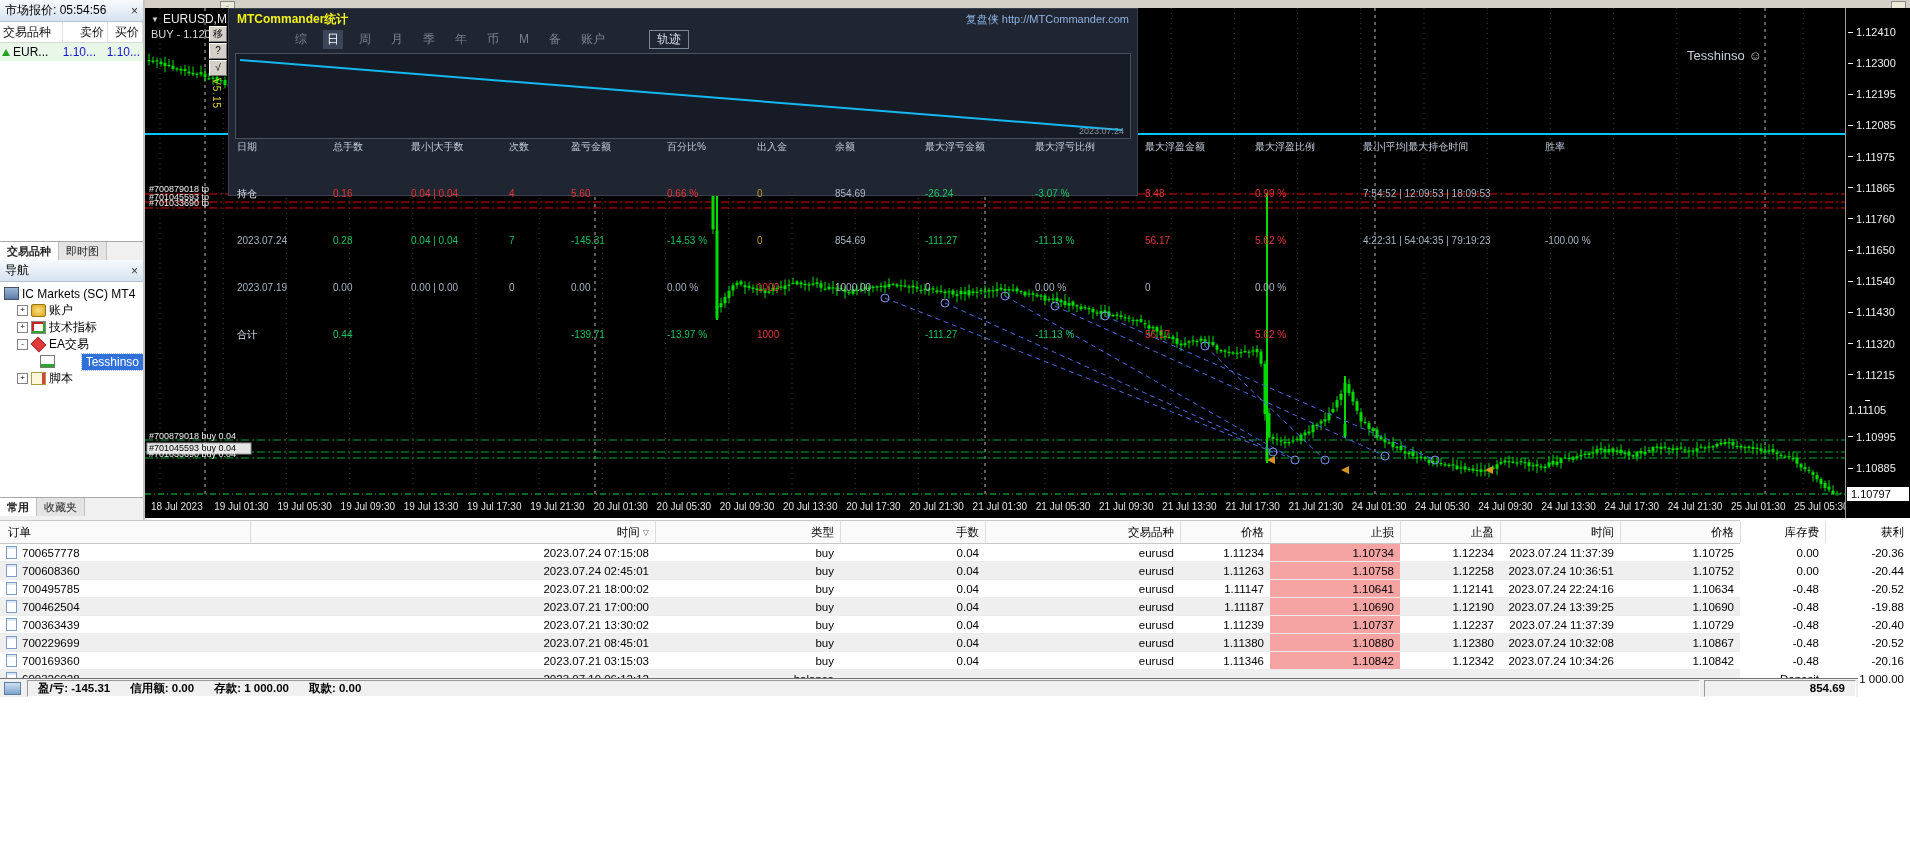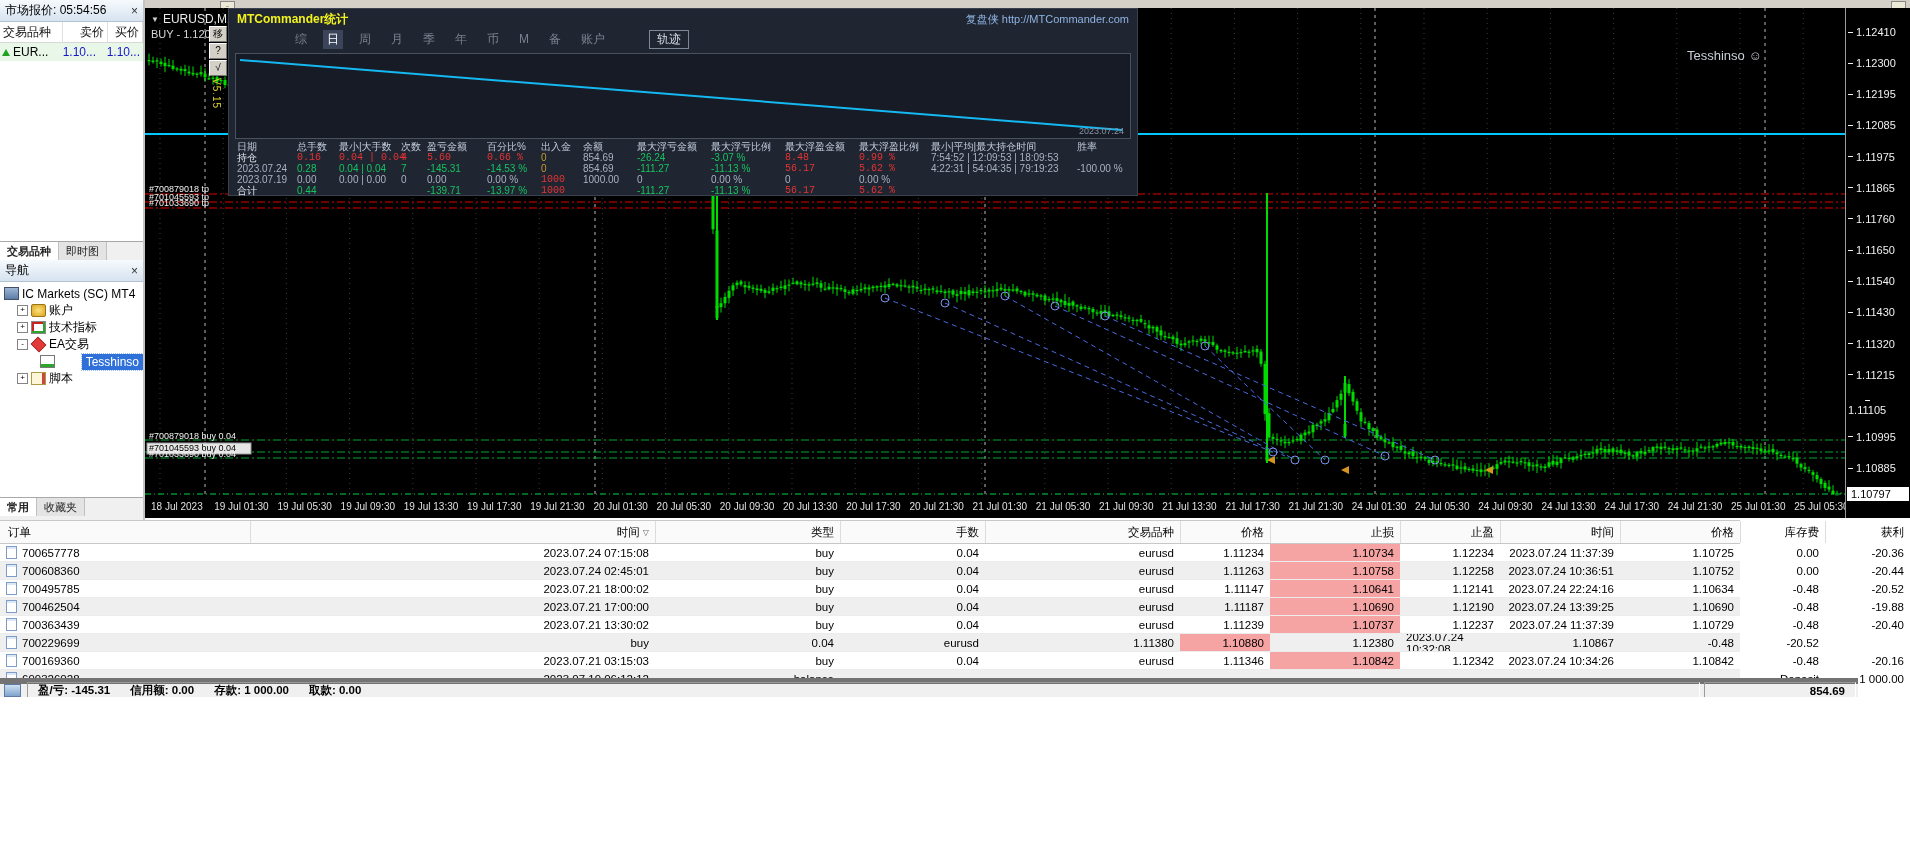--- a/index.html
+++ b/index.html
@@ -64,39 +64,39 @@
   .mtc-title{color:#f2f21e;font-size:12px;font-weight:bold;}
   .mtc-brand{color:#8fb4e4;font-size:11px;}
   .mtc-tabs{height:20px;display:flex;align-items:center;gap:12px;padding-left:62px;font-size:12px;color:#79838f;}
   .mtc-tab{padding:1px 4px;}
   .mtc-tab.active{background:#3a4559;color:#fff;}
   .mtc-track{margin-left:28px;border:1px solid #7d8796;padding:0 7px;color:#d2dae6;}
   .mtc-plot{position:absolute;left:6px;top:44px;width:896px;height:86px;border:1px solid #4a5260;background:#161b25;box-sizing:border-box;}
   .mtc-date{position:absolute;right:6px;bottom:2px;color:#8a93a3;font-size:9px;}
   .mtc-stats{position:absolute;left:8px;top:132px;width:896px;display:grid;
      grid-template-columns:60px 42px 62px 26px 60px 54px 42px 54px 74px 74px 74px 72px 146px 52px;
-     grid-auto-rows:11px;font-size:10px;line-height:11px;white-space:nowrap;}
-  .mh{color:#c2ccdc;} .c-w{color:#dde4ee;} .c-d{color:#a9b3c2;} .c-r{color:#e63434;font-family:Liberation Mono, monospace;} .c-g{color:#16c35f;} .c-y{color:#c79a2e;}
+     grid-auto-rows:11px;font-size:10px;line-height:11px;white-space:nowrap;gap:36px;}
+  .mh{color:#c2ccdc;} .c-w{color:#dde4ee;} .c-d{color:#a9b3c2;} .c-r{color:#e63434;} .c-g{color:#16c35f;} .c-y{color:#c79a2e;}
 
   
   .hist{position:absolute;left:0;top:520px;width:1740px;font-size:11.5px;color:#000;}
   .hgrid{display:grid;grid-template-columns:250px 405px 185px 145px 195px 90px 130px 100px 120px 120px 85px 85px;}
   .hist-head{height:22px;background:#fafafa;border-top:1px solid #c8c8c8;border-bottom:1px solid #c8c8c8;}
   .hist-head .hc{display:flex;align-items:center;justify-content:flex-end;padding:0 6px;border-left:1px solid #dcdcdc;}
   .hist-head .hc:first-child{justify-content:flex-start;border-left:none;padding-left:8px;}
   .sortico{font-size:8px;color:#666;margin-left:3px;}
   .hrow{height:17px;border-bottom:1px solid #ececec;}
   .hrow:nth-child(even){background:#efefef;}
   .hc{display:flex;align-items:center;justify-content:flex-end;padding:0 6px;overflow:hidden;}
   .hc.left{justify-content:flex-start;padding-left:6px;gap:5px;}
   .hc.sl{background:#f5a3a3;}
   .docico{width:9px;height:11px;background:#fff;border:1px solid #7d9cc8;box-shadow:inset 0 2px 0 #dce8f6;flex:none;}
 
   
-  .statusbar{position:absolute;left:0;top:678px;width:1858px;height:19px;background:#f0f0f0;border-top:6px solid #737373;
+  .statusbar{position:absolute;left:0;top:678px;width:1858px;height:19px;background:#f0f0f0;border-top:1px solid #737373;
              display:flex;align-items:center;font-size:11.5px;font-weight:bold;color:#000;box-sizing:border-box;}
   .stico{width:15px;height:11px;margin:0 6px 0 4px;background:linear-gradient(#cfe0f2,#7fa3cc);border:1px solid #5c7ba6;flex:none;}
   .sunken{border:1px solid;border-color:#9a9a9a #fff #fff #9a9a9a;padding:0 10px;height:15px;display:flex;align-items:center;gap:20px;}
   .sunken.grow{flex:1;margin-right:4px;}
   .sunken.right{width:130px;justify-content:flex-end;margin-right:2px;}
   .fill-bottom{position:absolute;left:0;top:697px;width:1910px;height:165px;background:#fff;}
 </style>
 </head>
 <body>
 
@@ -1425,20 +1425,21 @@
           <div class="hc">2023.07.24 11:37:39</div>
           <div class="hc">1.10729</div>
           <div class="hc">-0.48</div>
           <div class="hc">-20.40</div>
         </div>
         <div class="hgrid hrow">
           <div class="hc left">
             <span class="docico"></span>
             <span>700229699</span>
           </div>
+          <div class="hc">2023.07.21 08:45:01</div>
           <div class="hc">buy</div>
           <div class="hc">0.04</div>
           <div class="hc">eurusd</div>
           <div class="hc">1.11380</div>
           <div class="hc sl">1.10880</div>
           <div class="hc">1.12380</div>
           <div class="hc">2023.07.24 10:32:08</div>
           <div class="hc">1.10867</div>
           <div class="hc">-0.48</div>
           <div class="hc">-20.52</div>

